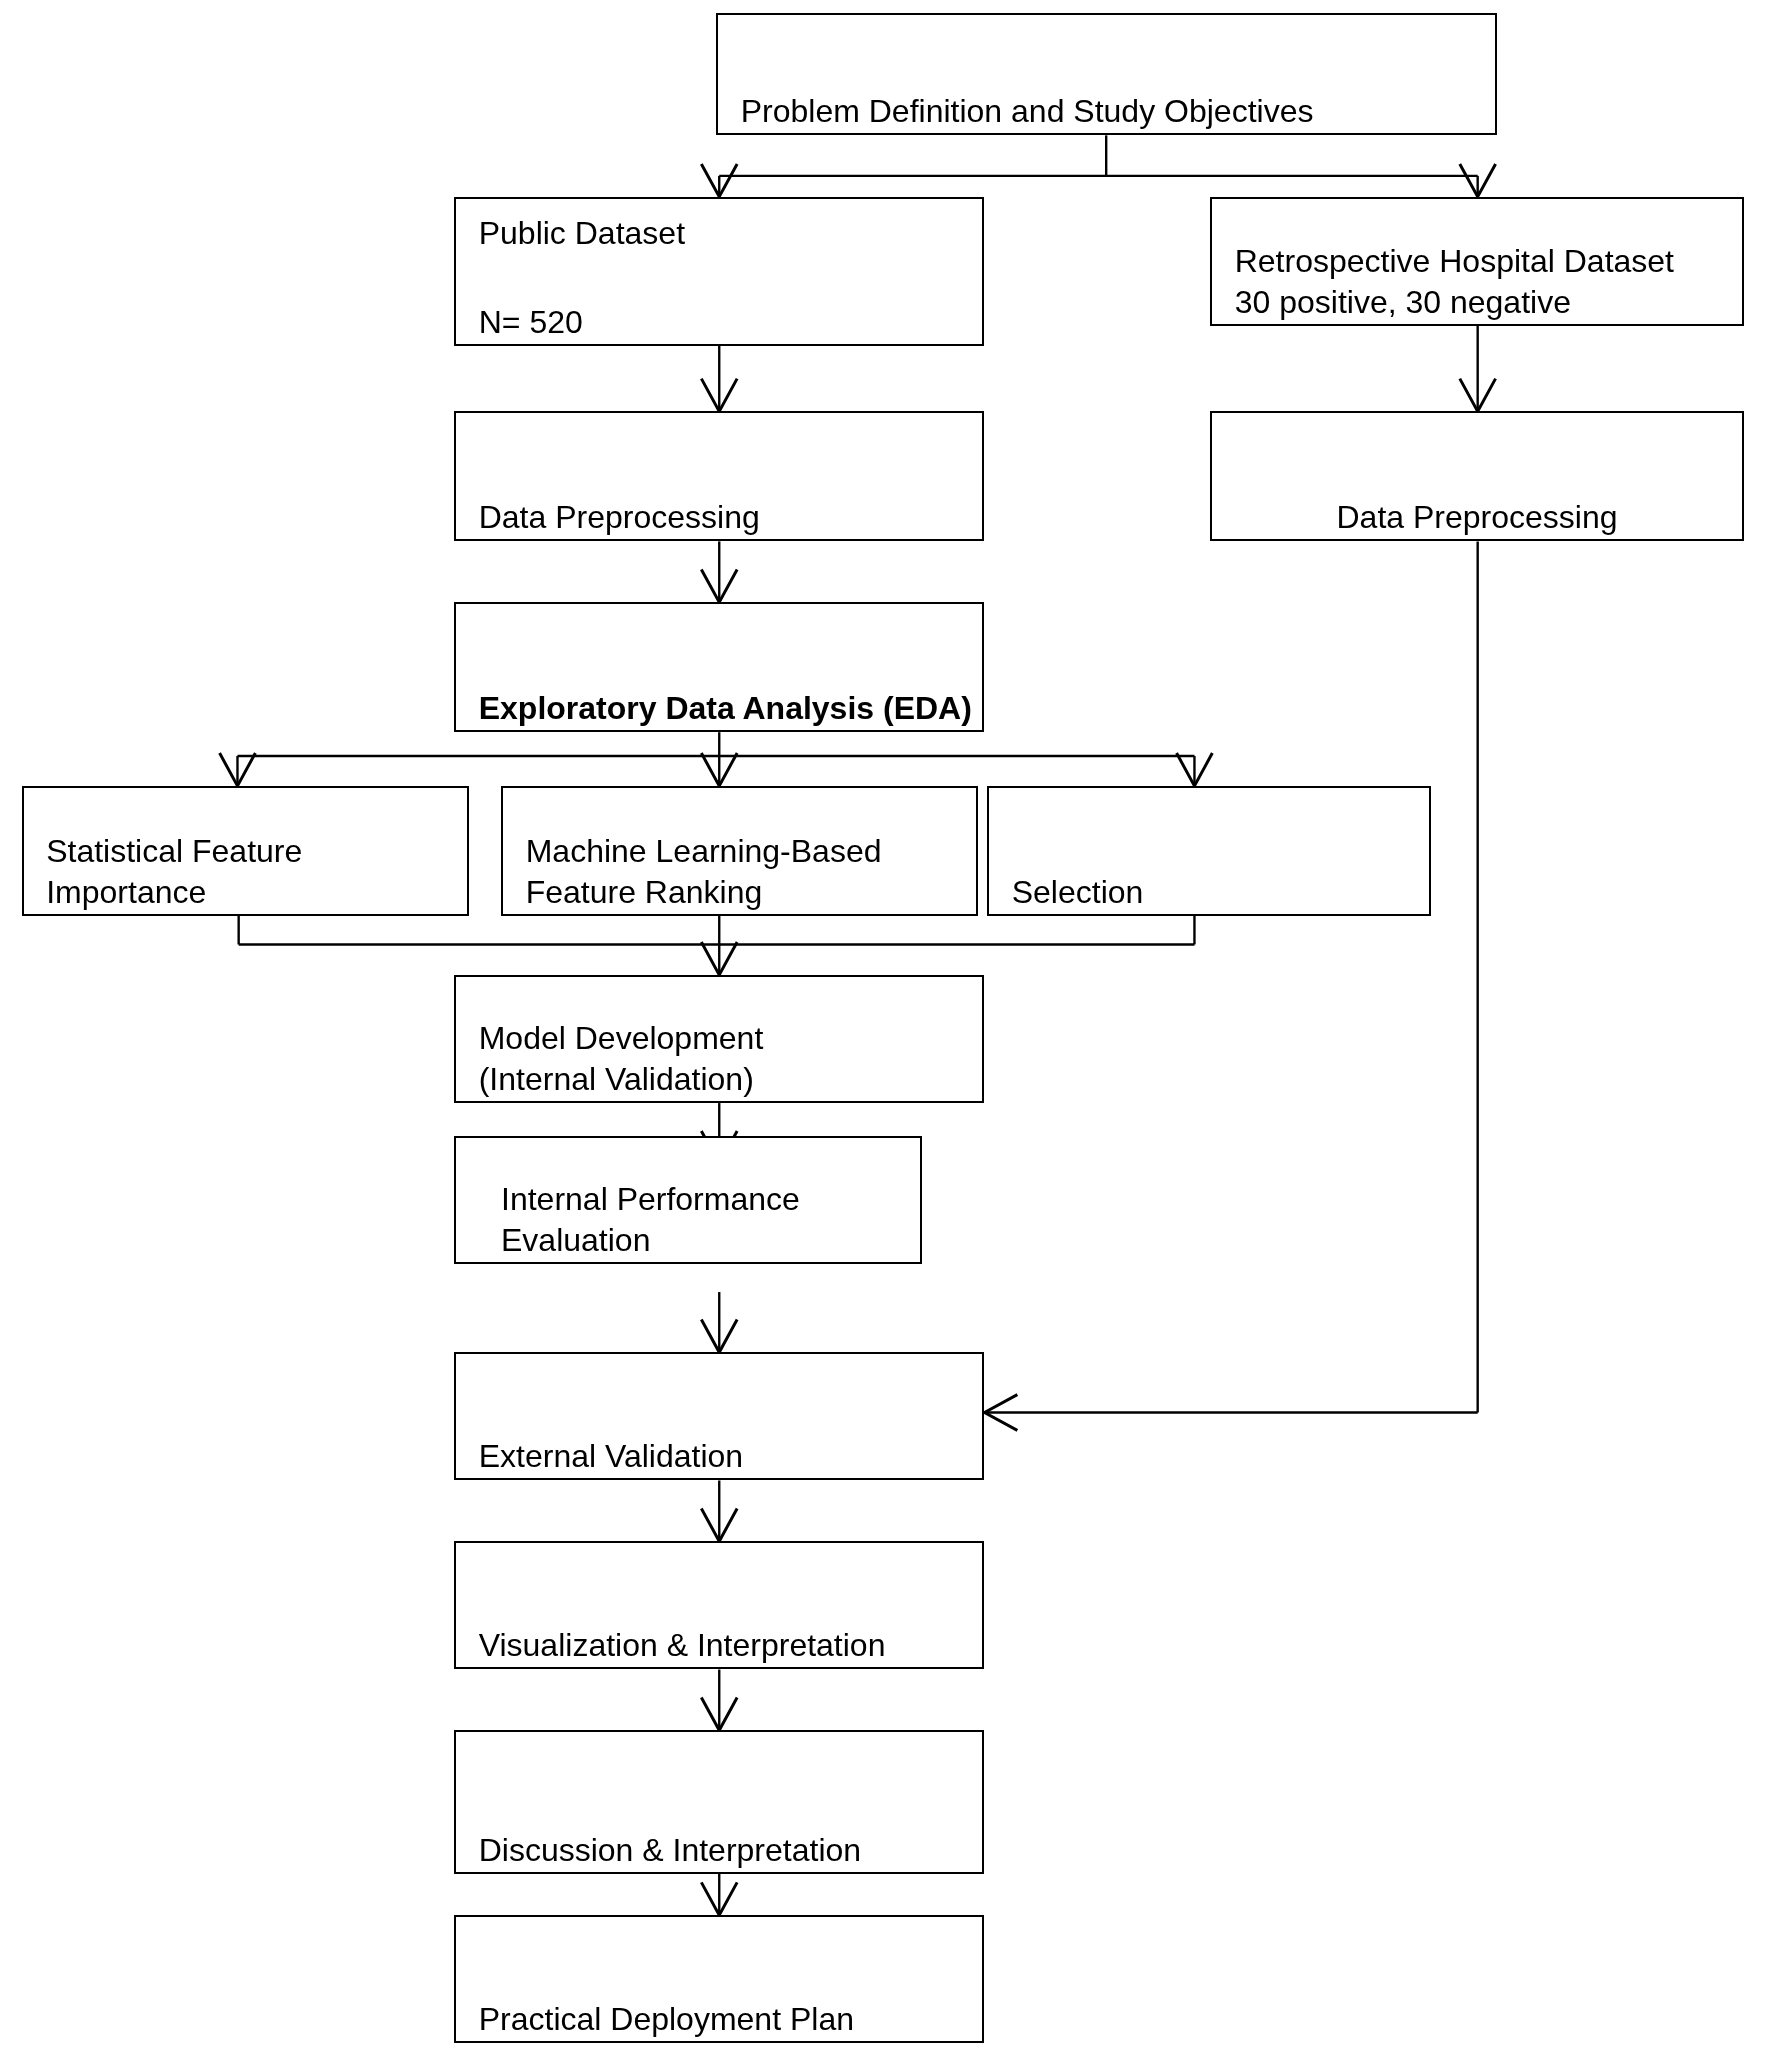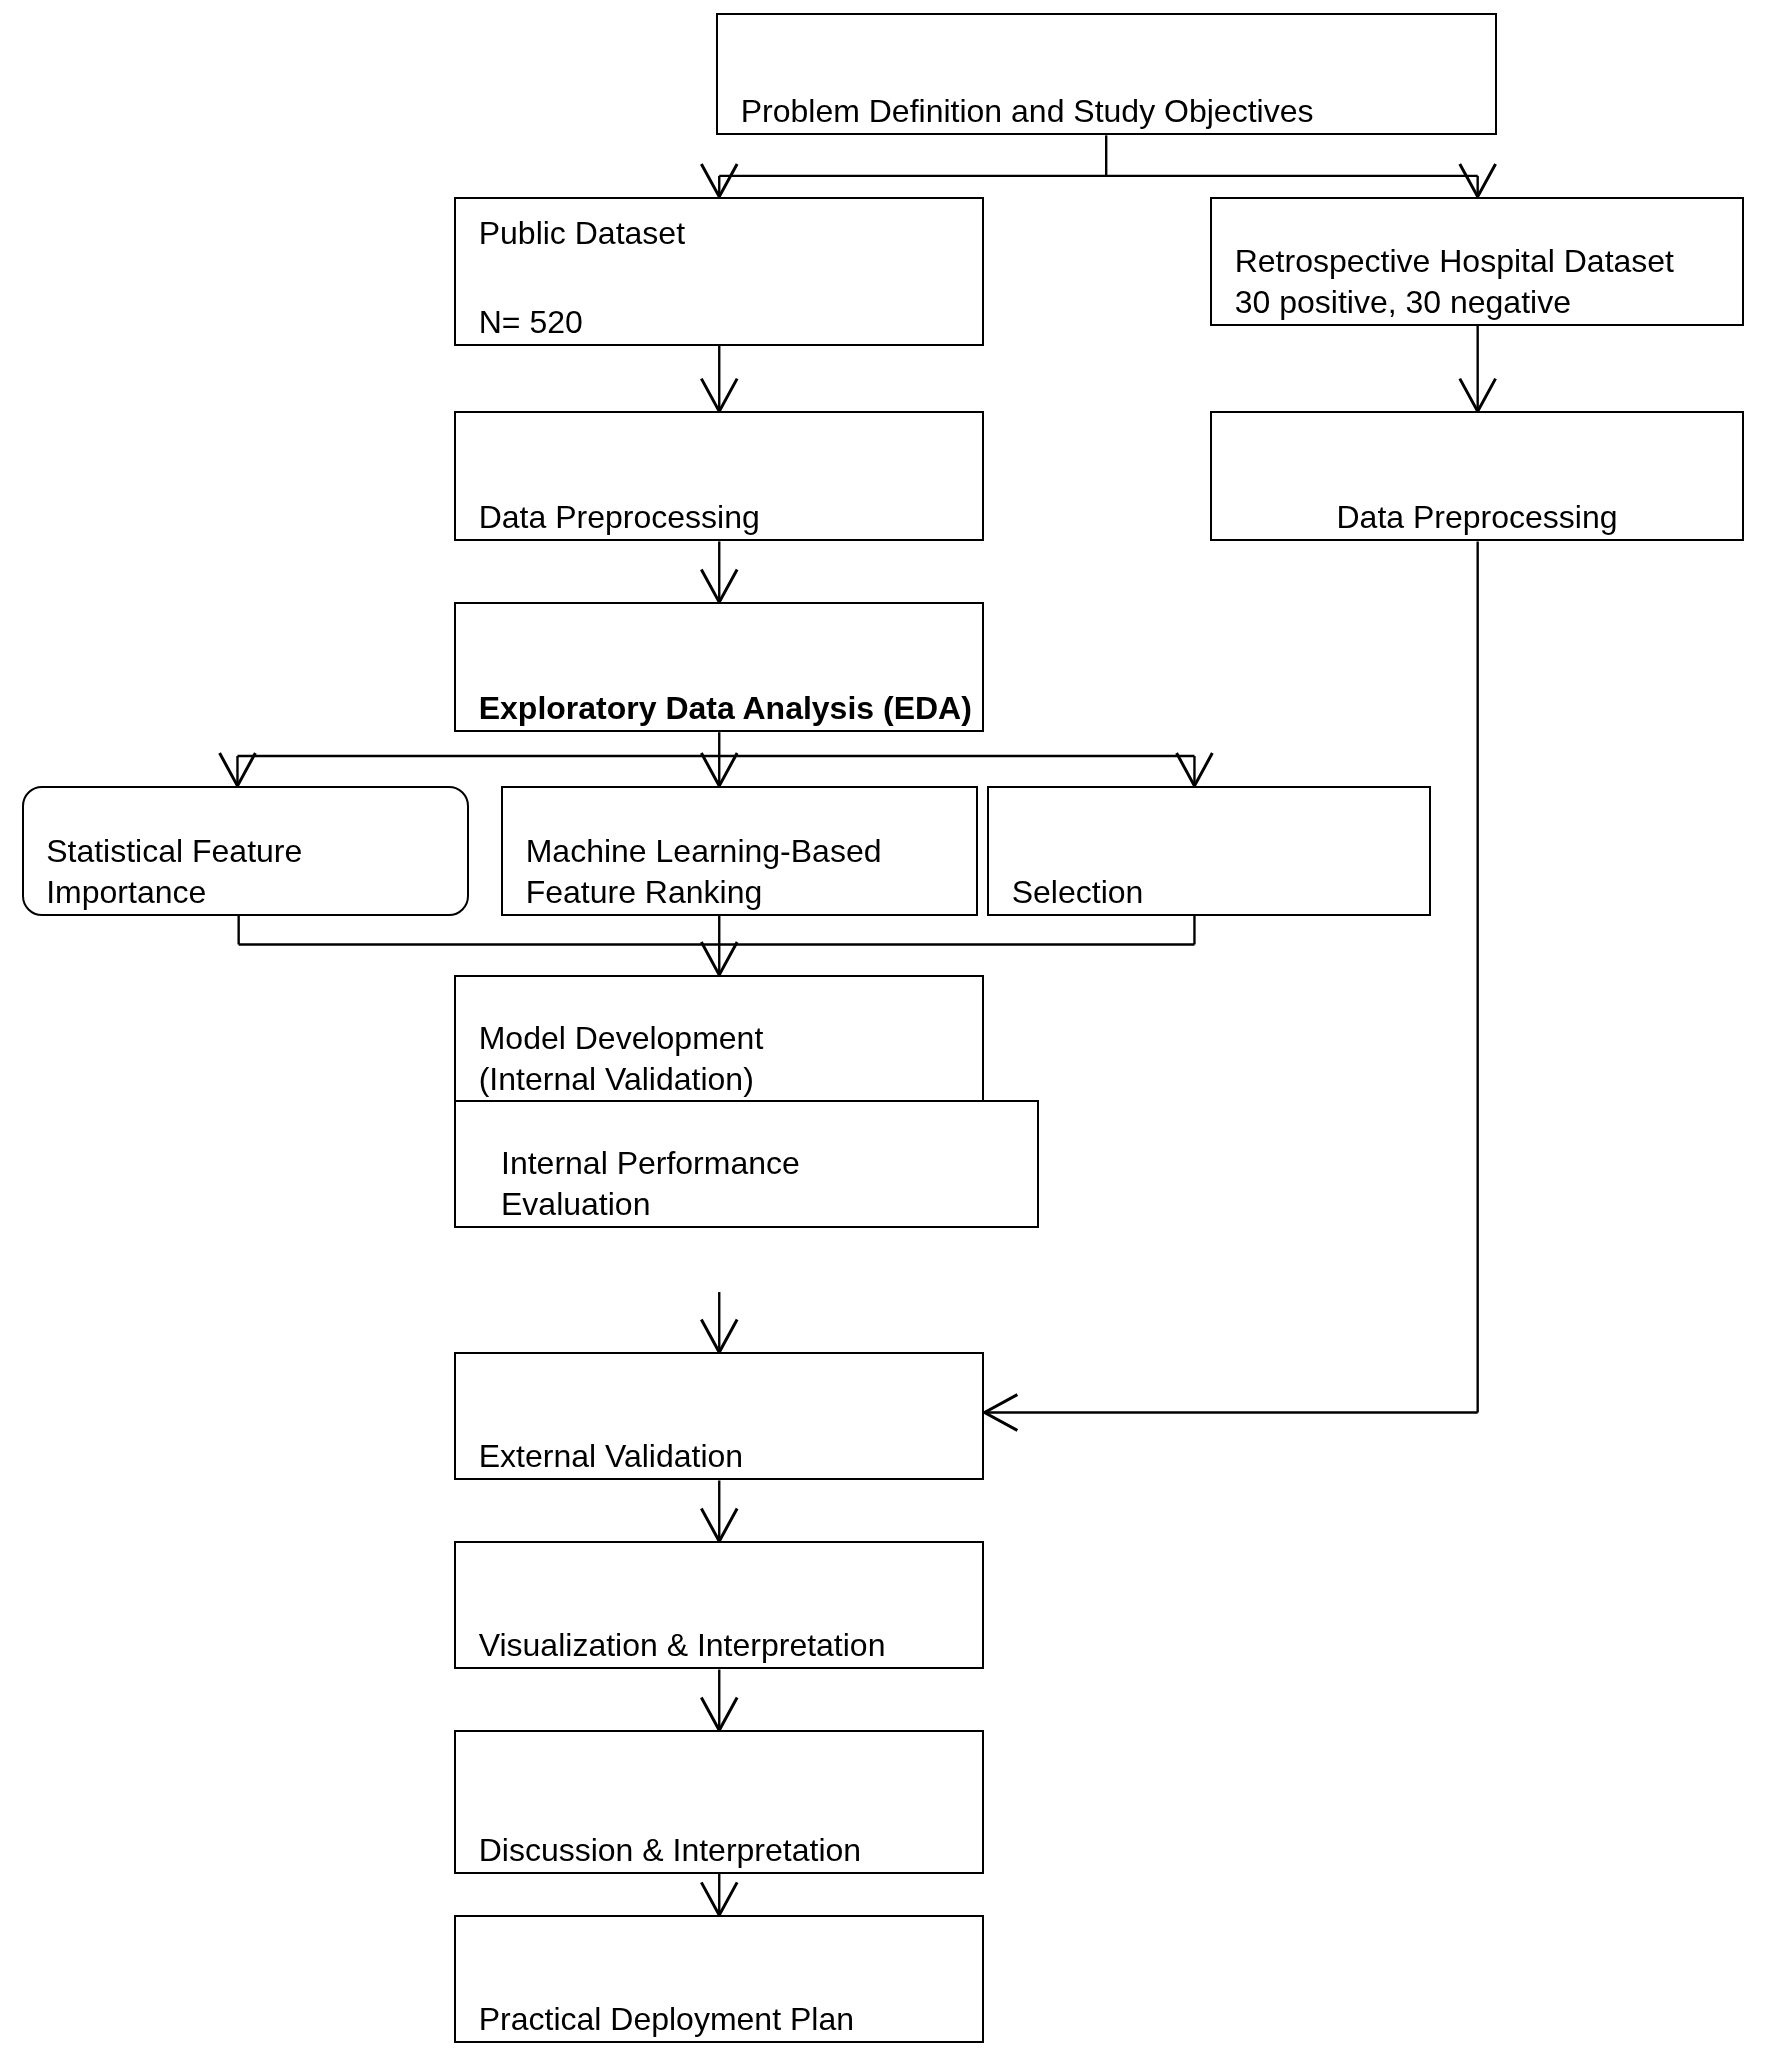--- a/index.html
+++ b/index.html
@@ -143,36 +143,36 @@
       </div>
       <div class="node" style="left: 454px; top: 411px; width: 530px; height: 130px;">
         <div class="line">Data Preprocessing</div>
       </div>
       <div class="node" style="left: 1210px; top: 411px; width: 534px; height: 130px; align-items: center; padding-left: 12px;">
         <div class="line">Data Preprocessing</div>
       </div>
       <div class="node" style="left: 454px; top: 602px; width: 530px; height: 130px; font-weight: bold;">
         <div class="line">Exploratory Data Analysis (EDA)</div>
       </div>
-      <div class="node" style="left: 21.5px; top: 786px; width: 447px; height: 130px; border-radius: 20px;">
+      <div class="node" style="left: 21.5px; top: 786px; width: 447px; height: 130px;">
         <div class="line">Statistical Feature</div>
         <div class="line">Importance</div>
       </div>
       <div class="node" style="left: 501px; top: 786px; width: 477px; height: 130px;">
         <div class="line">Machine Learning-Based</div>
         <div class="line">Feature Ranking</div>
       </div>
       <div class="node" style="left: 987px; top: 786px; width: 444px; height: 130px;">
         <div class="line">Selection</div>
       </div>
       <div class="node" style="left: 454px; top: 975px; width: 530px; height: 128px;">
         <div class="line">Model Development</div>
         <div class="line">(Internal Validation)</div>
       </div>
-      <div class="node" style="left: 454px; top: 1100px; width: 585px; height: 128px; padding-left: 45px;">
+      <div class="node" style="left: 454px; top: 1136px; width: 468px; height: 128px; padding-left: 45px;">
         <div class="line">Internal Performance</div>
         <div class="line">Evaluation</div>
       </div>
       <div class="node" style="left: 454px; top: 1352px; width: 530px; height: 128px;">
         <div class="line">External Validation</div>
       </div>
       <div class="node" style="left: 454px; top: 1541px; width: 530px; height: 128px;">
         <div class="line">Visualization &amp; Interpretation</div>
       </div>
       <div class="node" style="left: 454px; top: 1730px; width: 530px; height: 144px;">

